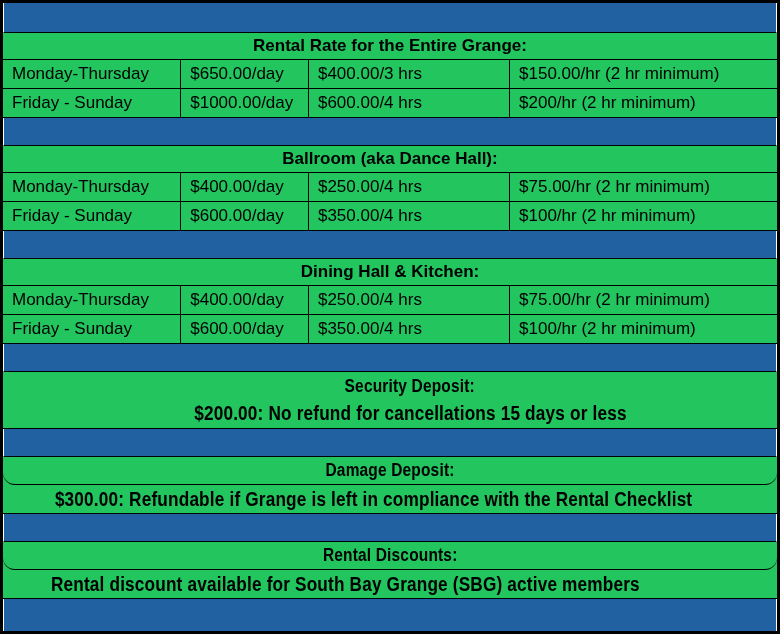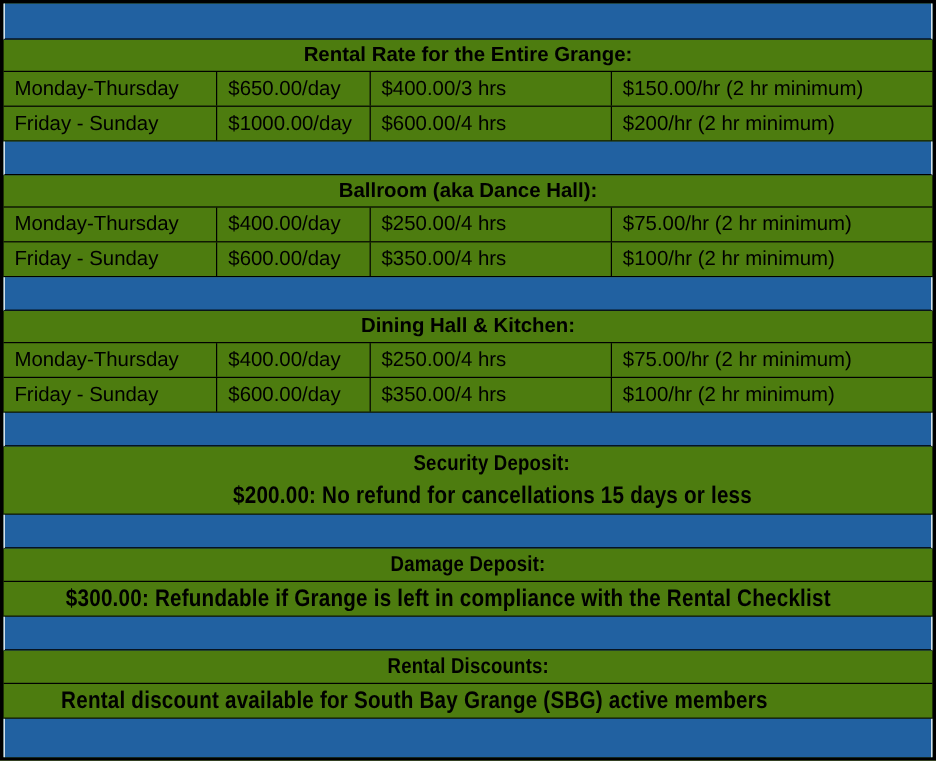--- a/index.html
+++ b/index.html
@@ -1,21 +1,21 @@
 <!DOCTYPE html>
 <html style="--accent: #2161A1;"><head>
 <meta charset="utf-8">
 <style>
   :root { --accent: #2161A1; --line: #000000; }
   html, body { margin: 0; padding: 0; background: #ffffff; }
   * { box-sizing: border-box; }
   .sheet {
     width: 780px; height: 634px;
     border: 3px solid var(--line);
-    background: #4d7c0f;
+    background: #22c55e;
     display: flex; flex-direction: column;
     font-family: "Liberation Sans", sans-serif;
     color: #000;
   }
   .bar {
     height: 28px; flex: none;
     background: var(--accent);
     border-bottom: 1px solid var(--line);
     border-left: 1px solid #fff; border-right: 1px solid #fff;
   }
@@ -47,20 +47,21 @@
     height: 57px; flex: none;
     display: flex; flex-direction: column;
     align-items: center; justify-content: center;
     border-bottom: 1px solid var(--line);
     padding-left: 40px;
   }
   .note-title-row {
     height: 28px; flex: none;
     display: flex; align-items: center; justify-content: center;
     border-bottom: 1px solid var(--line);
+    border-radius: 12px;
   }
   .note-text-row {
     height: 29px; flex: none;
     display: flex; align-items: center; justify-content: flex-start;
     border-bottom: 1px solid var(--line);
   }
   .nt { font-weight: bold; font-size: 18px; }
   .nx { font-size: 20px; font-weight: bold; }
   .cond {
     display: inline-block;

